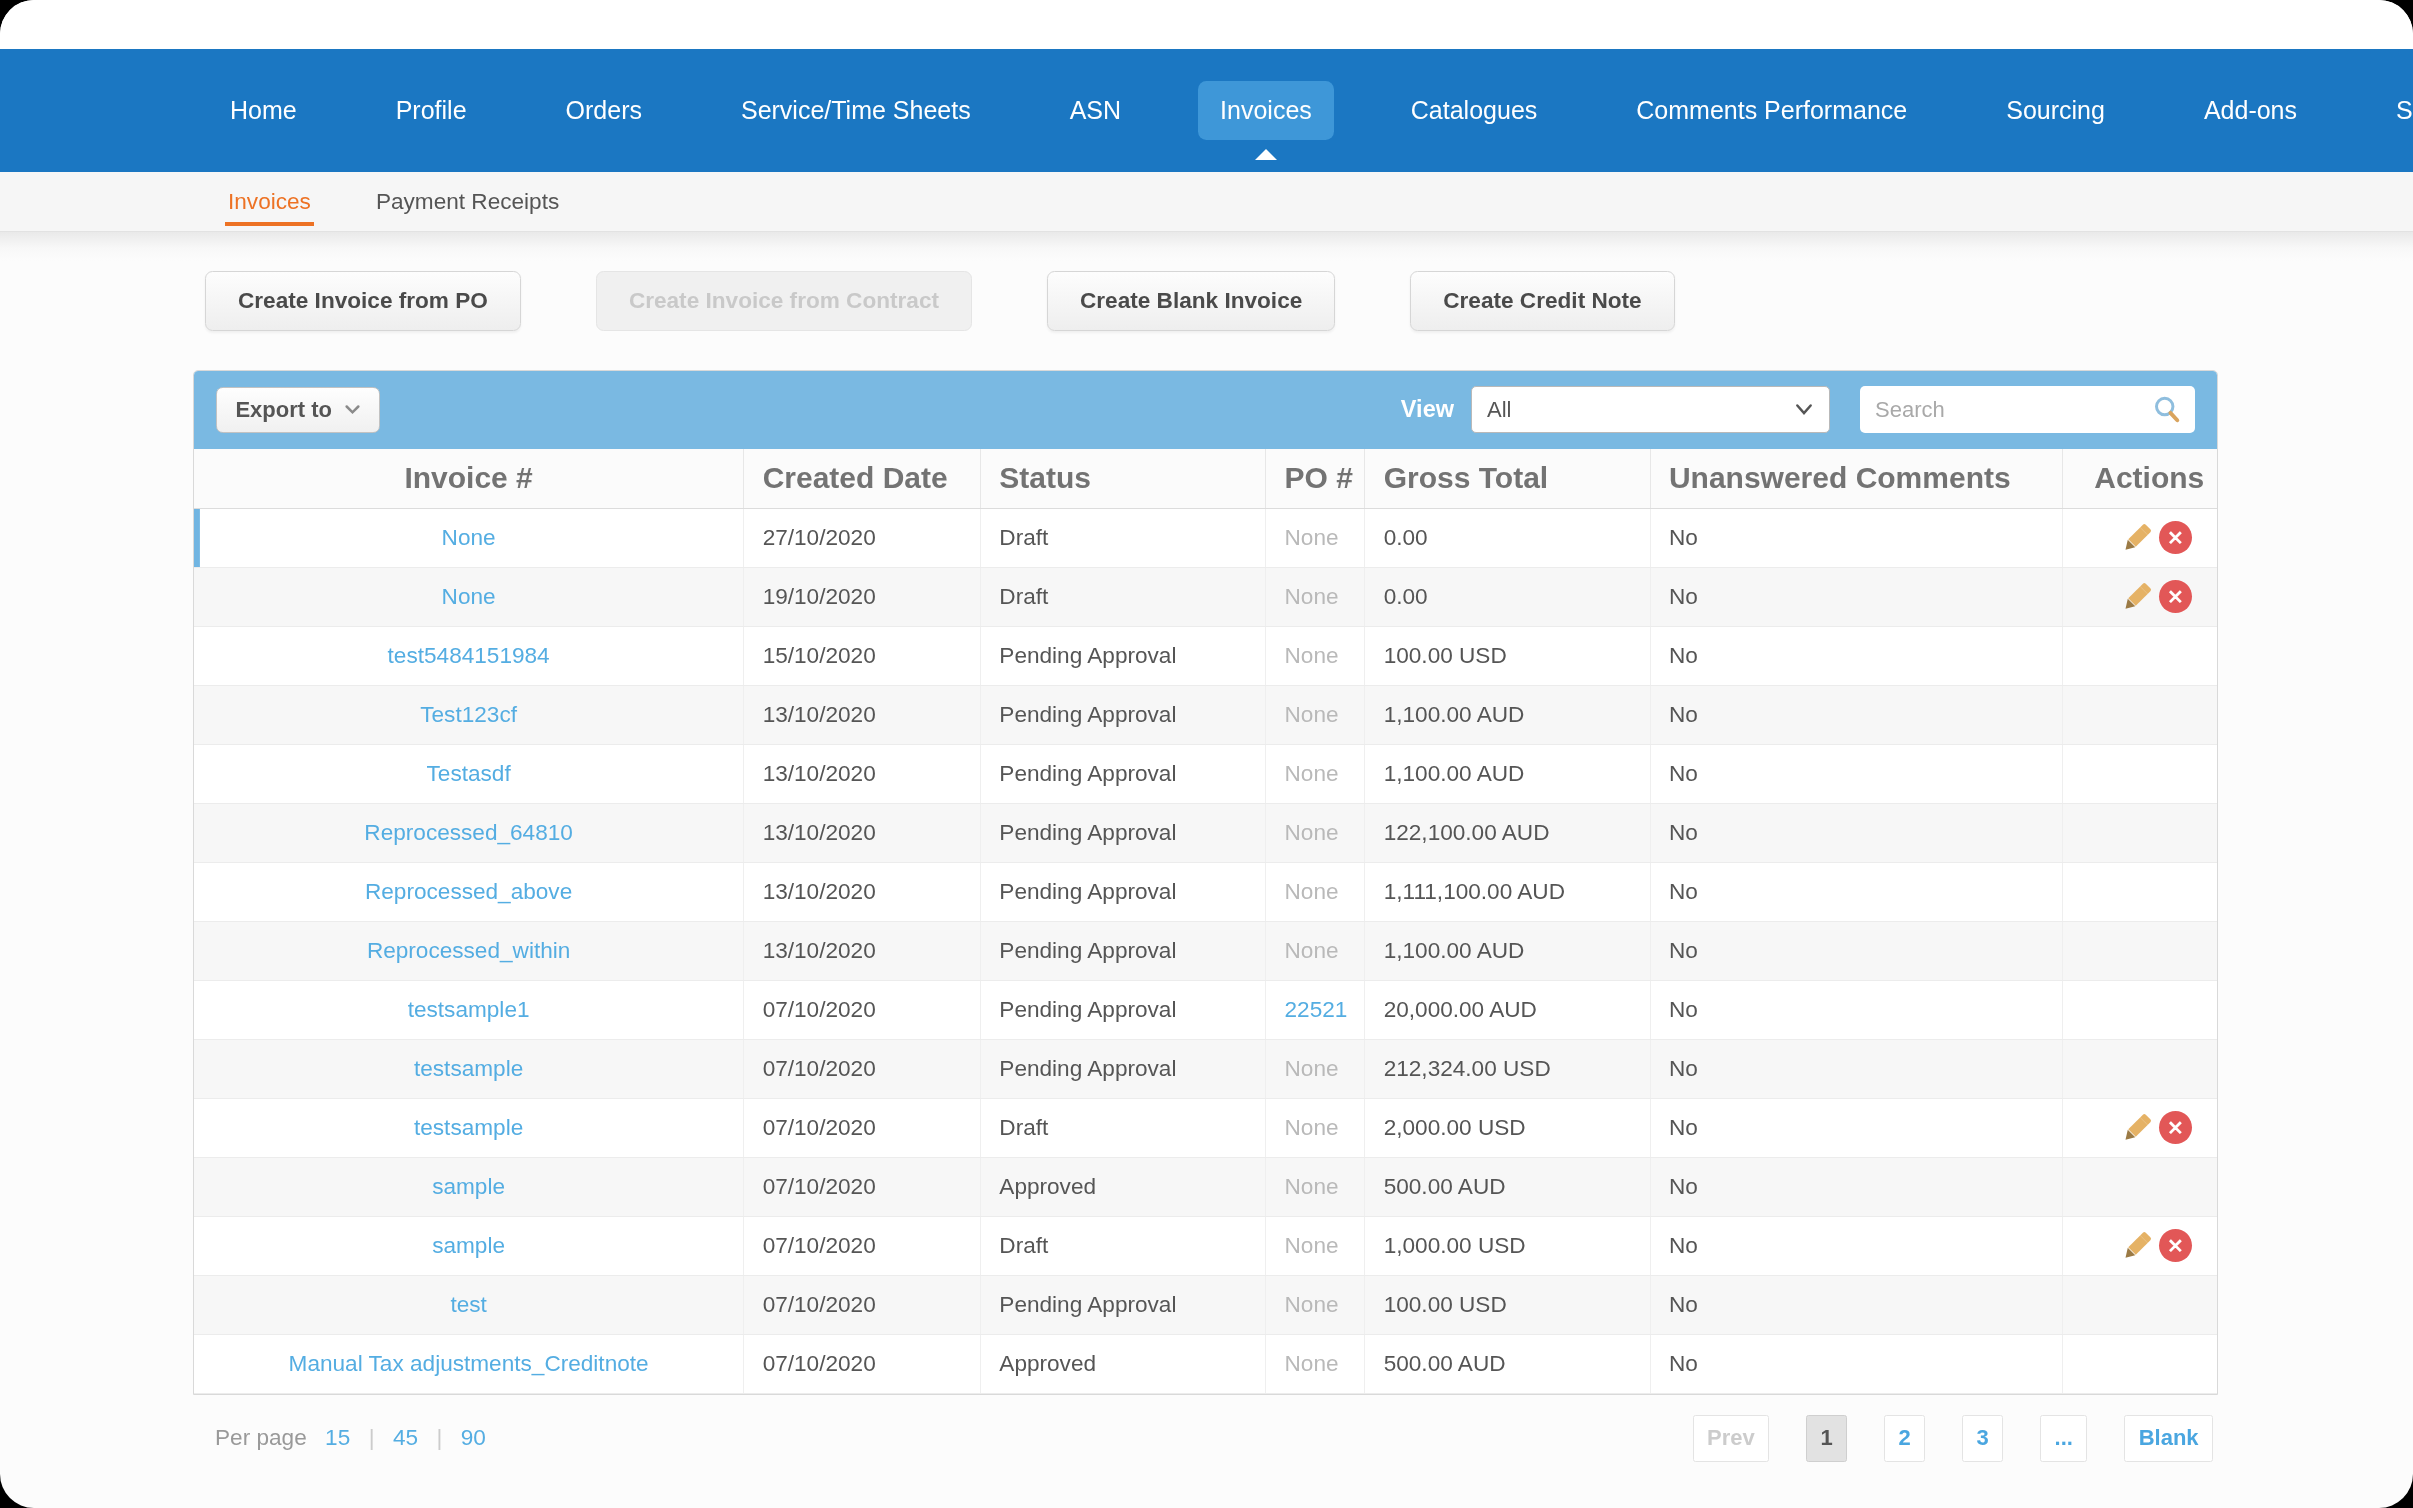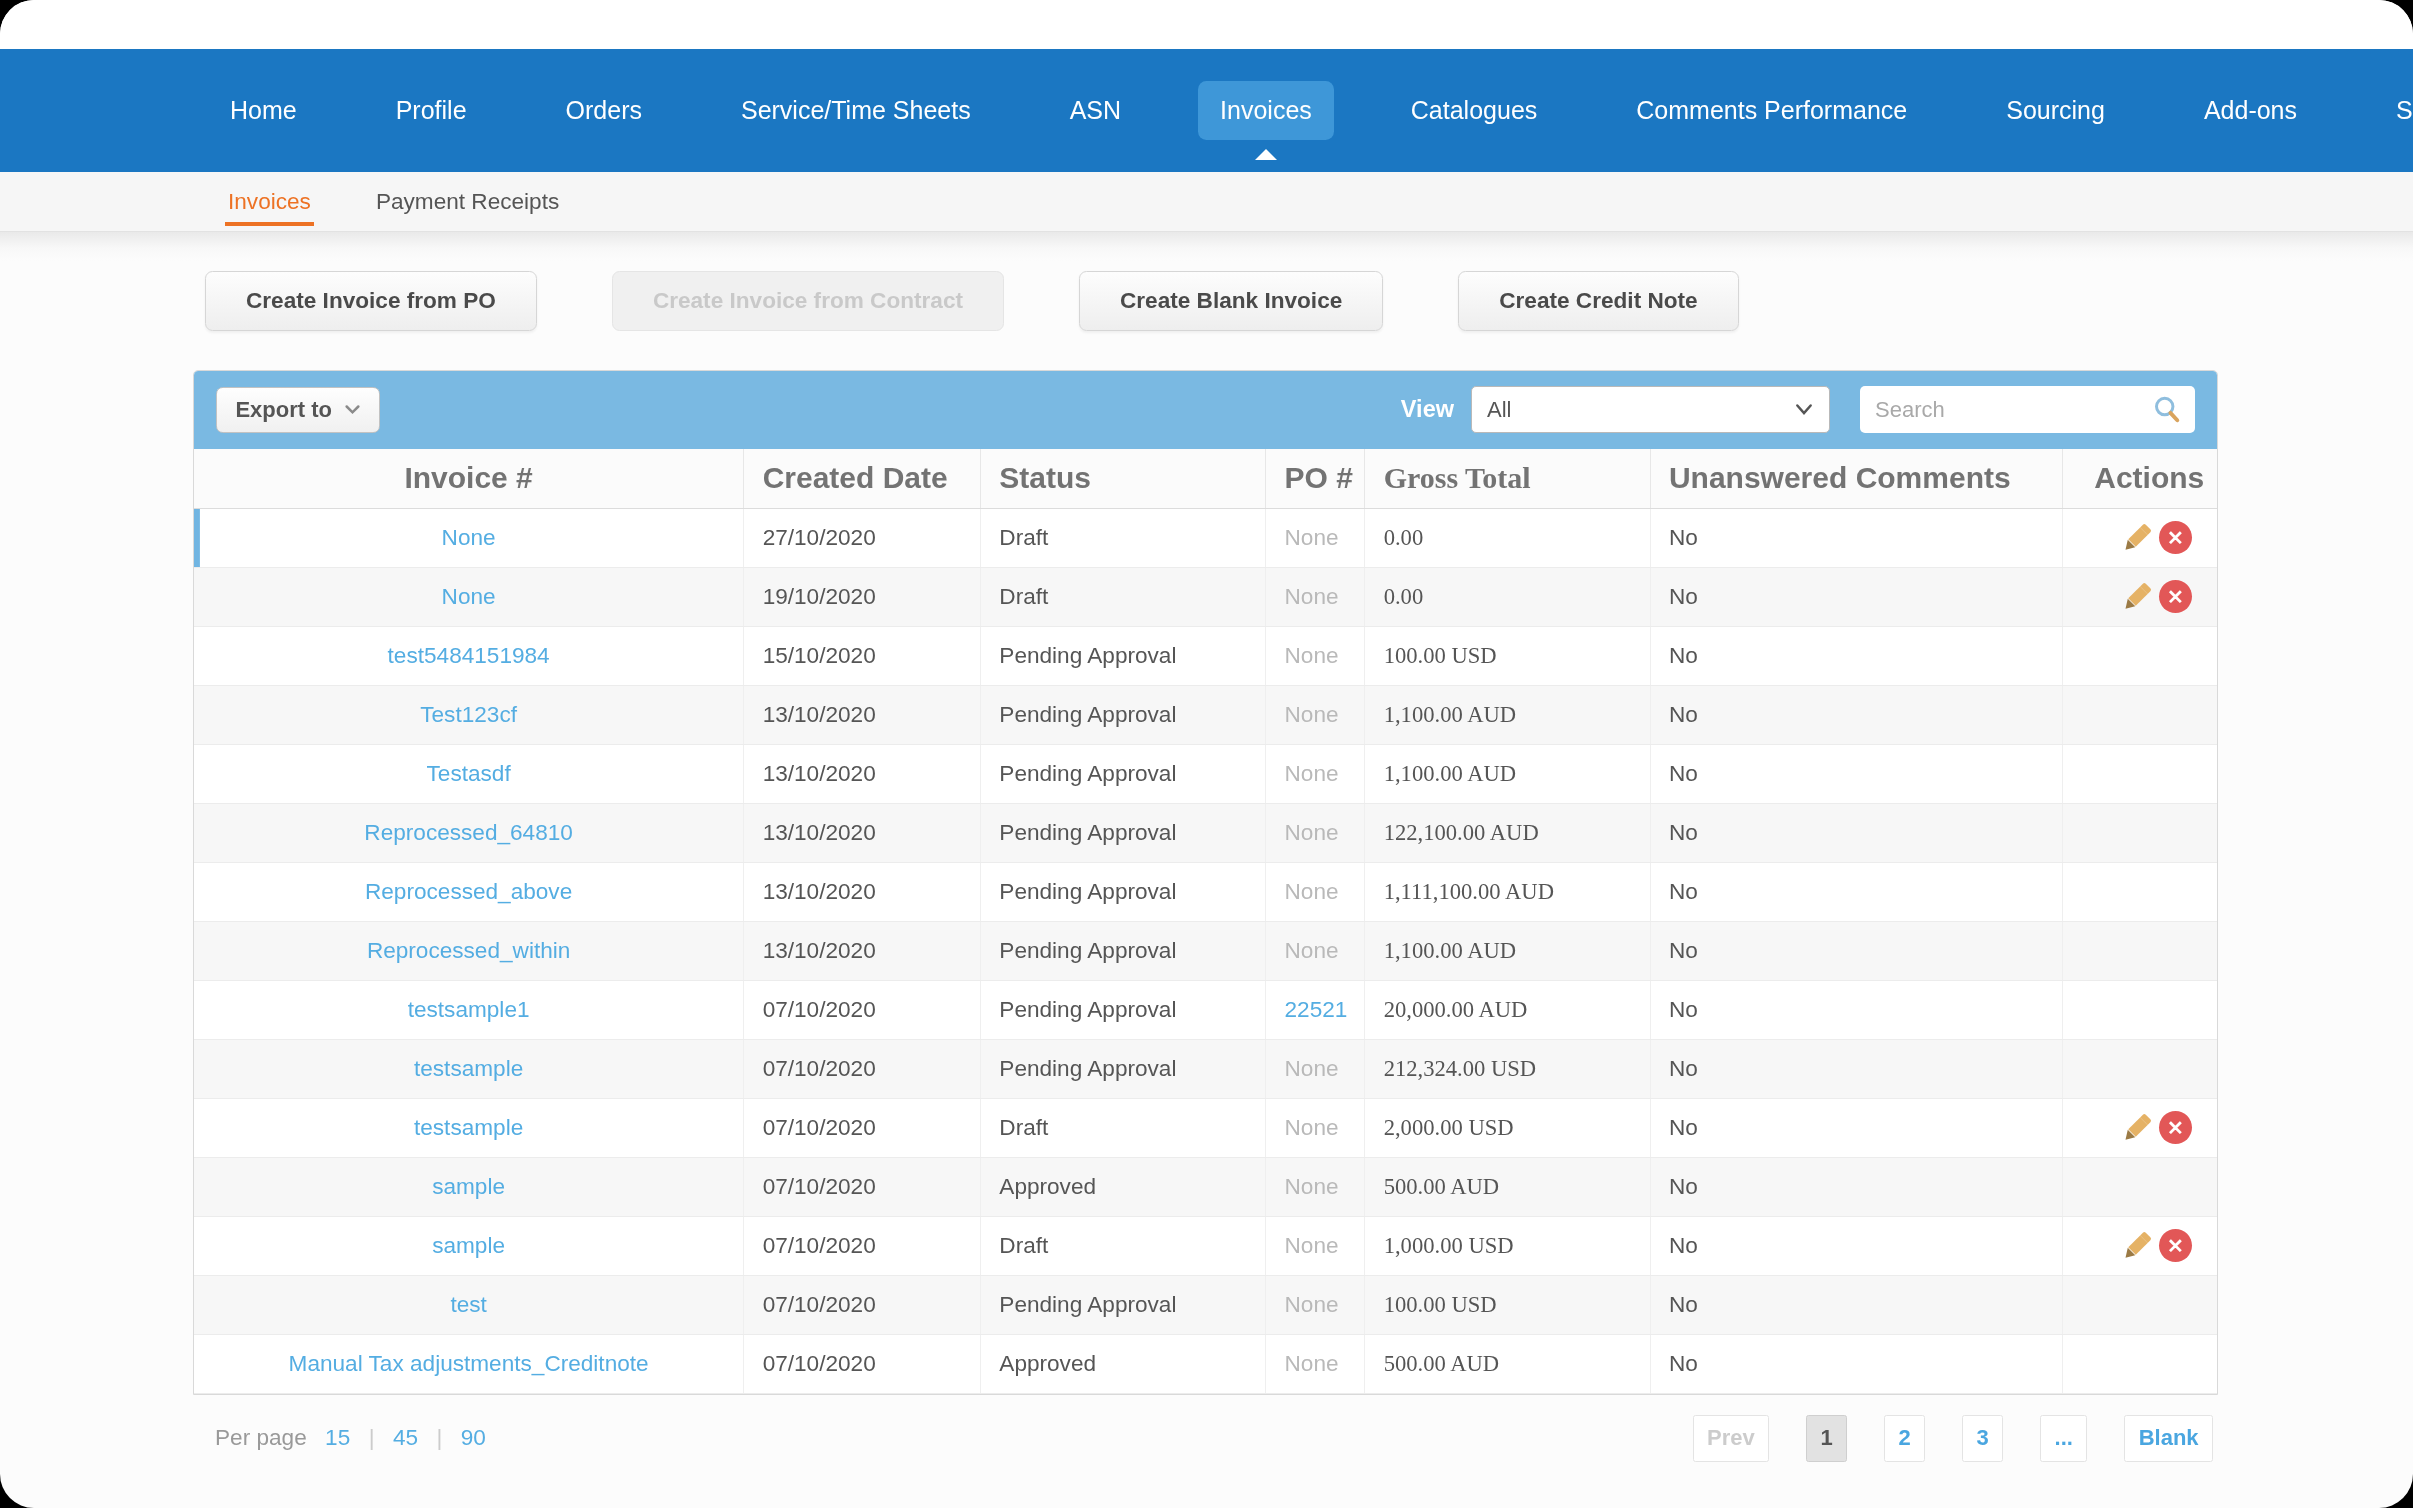--- a/index.html
+++ b/index.html
@@ -23,21 +23,21 @@
              align-items:center; padding-left:228px; }
   .subtab { position:relative; font-size:22.6px; color:#555; margin-right:65px; height:100%;
             display:flex; align-items:center; cursor:pointer; }
   .subtab.active { color:#ed7224; }
   .subtab.active::after { content:""; position:absolute; left:-3.4px; right:-3.4px; bottom:5px;
             height:4.2px; background:#ed7224; }
   .page-shadow { height:28.5px; background:linear-gradient(180deg,#e9e9e9 0%,#f8f8f8 55%,#fcfcfc 100%); }
 
   
   .btn-row { display:flex; margin:10px 0 0 205px; gap:75px; }
-  .action-btn { height:60px; padding:0 40px; font-size:22.6px; font-weight:bold; color:#4a4a4a;
+  .action-btn { height:60px; padding:0 32px; font-size:22.6px; font-weight:bold; color:#4a4a4a;
             background:linear-gradient(180deg,#fdfdfd,#eeeeee); border:0.8px solid #d6d6d6;
             border-radius:7.5px; box-shadow:0 1.7px 2.5px rgba(0,0,0,.05); cursor:pointer; white-space:nowrap;
             font-family:"Liberation Sans", sans-serif; }
   .action-btn.disabled { color:#c9c9c9; background:#f0f0f0; border-color:#e5e5e5; box-shadow:none; cursor:default; }
 
   
   .table-wrap { width:2025px; margin:39px 0 0 193px; border:0.8px solid #d9d9d9; border-radius:5px 5px 0 0; background:#fff; }
   .toolbar { height:78px; background:#7ab9e2; border-radius:4.2px 4.2px 0 0; display:flex; align-items:center; padding:0 22px; }
   .export-btn { height:46px; padding:0 18.4px; display:flex; align-items:center; gap:11.7px;
             background:linear-gradient(180deg,#fefefe,#f0f0f0); border:0.8px solid #c2c2c2; border-radius:6.7px;
@@ -53,21 +53,21 @@
             font-family:"Liberation Sans", sans-serif; }
   .search-box input::placeholder { color:#a9a9a9; }
 
   
   .tr { display:flex; width:100%; }
   .td, .th { padding-left:18.4px; display:flex; align-items:center; min-height:58px; }
   .c0 { width:27.15%; justify-content:center; padding-left:0; }
   .c1 { width:11.70%; }
   .c2 { width:14.10%; }
   .c3 { width:4.90%; }
-  .c4 { width:14.10%;font-family:Liberation Serif, serif; }
+  .c4 { width:14.10%; }
   .c5 { width:20.40%; }
   .c6 { width:7.65%; justify-content:flex-end; padding-right:25px; }
   .th.c6 { justify-content:center; padding-right:0; }
   .th { font-size:30px; font-weight:bold; color:#737373; min-height:59px; }
   .thead { background:#fbfbfb; border-bottom:0.8px solid #dcdcdc; }
   .thead .th + .th { border-left:0.8px solid #e7e7e7; }
 
   .row { border-bottom:0.8px solid #ececec; background:#fff; position:relative; }
   .row:nth-child(even) { background:#f7f7f7; }
   .row .td { font-size:22.6px; color:#555; }

